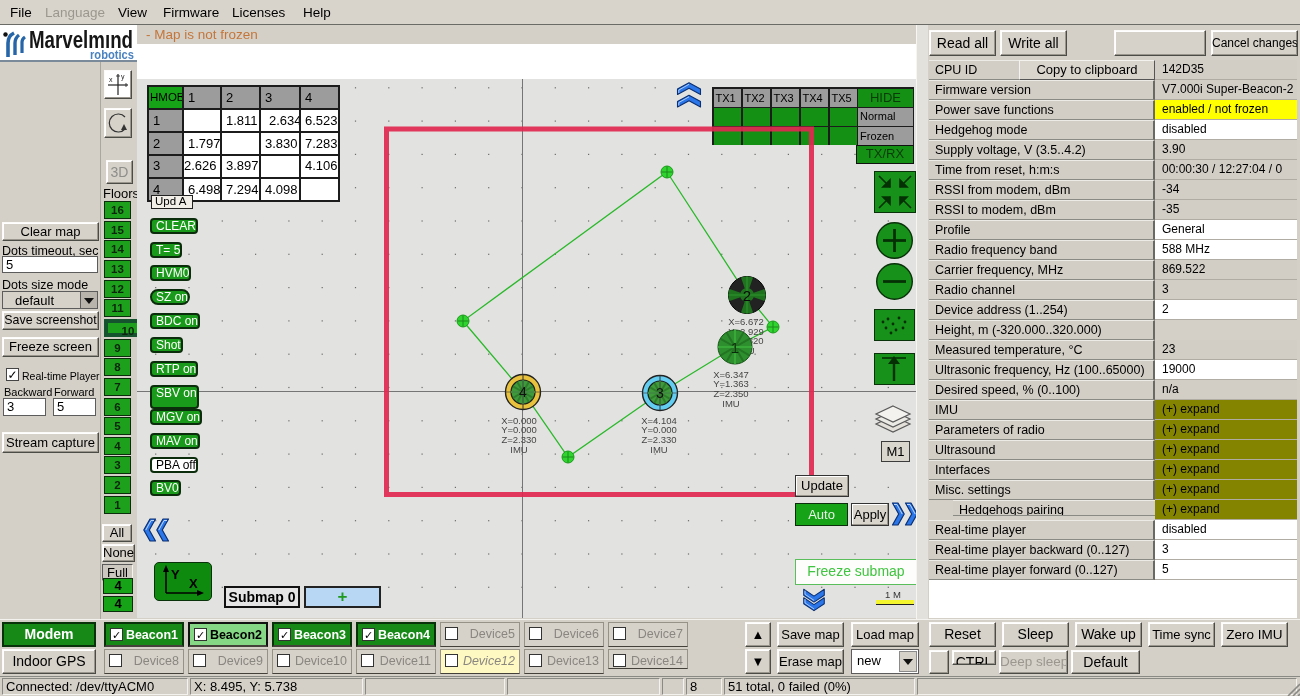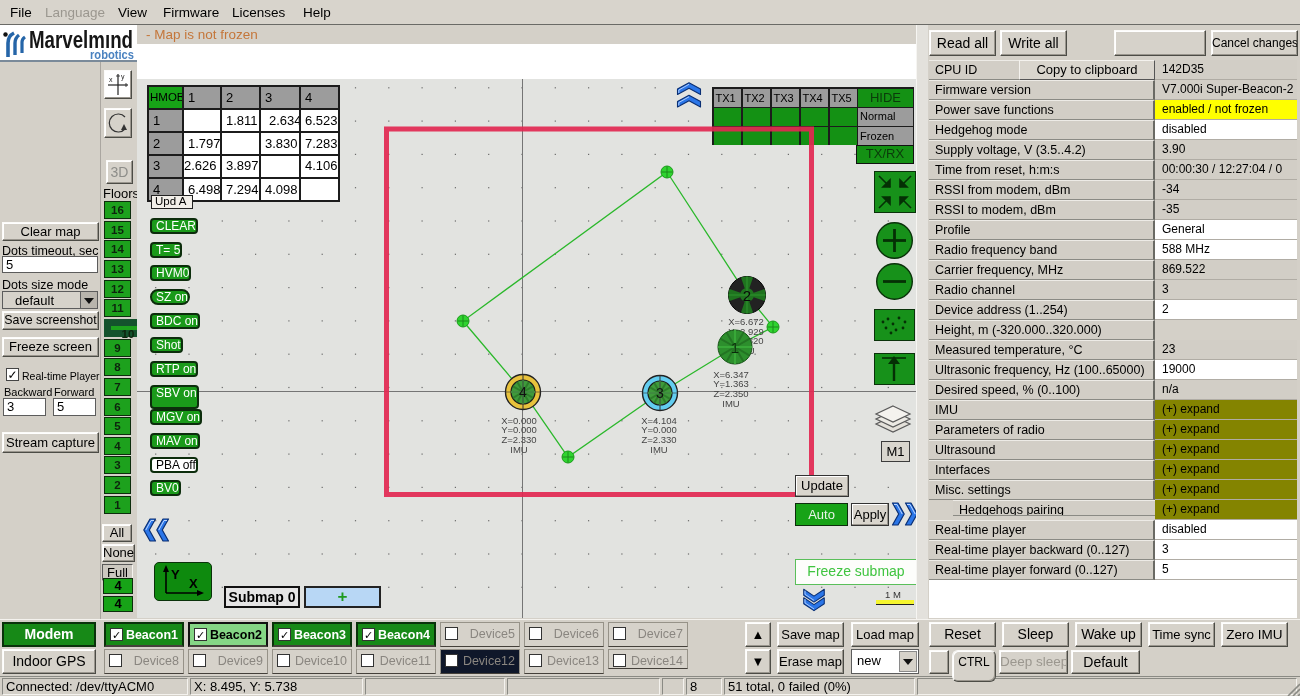--- a/index.html
+++ b/index.html
@@ -80,21 +80,21 @@
 </div>
 <div class="btn" style="left:106px;top:160px;width:27px;height:24px;color:#8d8d89;font-size:14px;line-height:22px;">3D</div>
 <div class="lbl" style="left:103px;top:186px;font-size:13px;">Floors</div>
 <div id="floors">
     <div class="abs" style="left:104px;top:201.0px;width:27px;height:18px;background:#1da11d;border:1px solid #0c2d0c;text-align:center;font-size:11.5px;font-weight:bold;line-height:16px;color:#0d240d;">16</div>
     <div class="abs" style="left:104px;top:220.7px;width:27px;height:18px;background:#1da11d;border:1px solid #0c2d0c;text-align:center;font-size:11.5px;font-weight:bold;line-height:16px;color:#0d240d;">15</div>
     <div class="abs" style="left:104px;top:240.3px;width:27px;height:18px;background:#1da11d;border:1px solid #0c2d0c;text-align:center;font-size:11.5px;font-weight:bold;line-height:16px;color:#0d240d;">14</div>
     <div class="abs" style="left:104px;top:259.9px;width:27px;height:18px;background:#1da11d;border:1px solid #0c2d0c;text-align:center;font-size:11.5px;font-weight:bold;line-height:16px;color:#0d240d;">13</div>
     <div class="abs" style="left:104px;top:279.6px;width:27px;height:18px;background:#1da11d;border:1px solid #0c2d0c;text-align:center;font-size:11.5px;font-weight:bold;line-height:16px;color:#0d240d;">12</div>
     <div class="abs" style="left:104px;top:299.3px;width:27px;height:18px;background:#1da11d;border:1px solid #0c2d0c;text-align:center;font-size:11.5px;font-weight:bold;line-height:16px;color:#0d240d;">11</div>
-    <div class="abs" style="left:104px;top:318.9px;width:48px;height:18px;background:#1da11d;border:7px solid #14532d;text-align:center;font-size:11.5px;font-weight:bold;line-height:16px;color:#0d240d;">10</div>
+    <div class="abs" style="left:104px;top:318.9px;width:48px;height:18px;background:#1da11d;border:4px solid #14532d;text-align:center;font-size:11.5px;font-weight:bold;line-height:16px;color:#0d240d;">10</div>
     <div class="abs" style="left:104px;top:338.5px;width:27px;height:18px;background:#1da11d;border:1px solid #0c2d0c;text-align:center;font-size:11.5px;font-weight:bold;line-height:16px;color:#0d240d;">9</div>
     <div class="abs" style="left:104px;top:358.2px;width:27px;height:18px;background:#1da11d;border:1px solid #0c2d0c;text-align:center;font-size:11.5px;font-weight:bold;line-height:16px;color:#0d240d;">8</div>
     <div class="abs" style="left:104px;top:377.9px;width:27px;height:18px;background:#1da11d;border:1px solid #0c2d0c;text-align:center;font-size:11.5px;font-weight:bold;line-height:16px;color:#0d240d;">7</div>
     <div class="abs" style="left:104px;top:397.5px;width:27px;height:18px;background:#1da11d;border:1px solid #0c2d0c;text-align:center;font-size:11.5px;font-weight:bold;line-height:16px;color:#0d240d;">6</div>
     <div class="abs" style="left:104px;top:417.1px;width:27px;height:18px;background:#1da11d;border:1px solid #0c2d0c;text-align:center;font-size:11.5px;font-weight:bold;line-height:16px;color:#0d240d;">5</div>
     <div class="abs" style="left:104px;top:436.8px;width:27px;height:18px;background:#1da11d;border:1px solid #0c2d0c;text-align:center;font-size:11.5px;font-weight:bold;line-height:16px;color:#0d240d;">4</div>
     <div class="abs" style="left:104px;top:456.4px;width:27px;height:18px;background:#1da11d;border:1px solid #0c2d0c;text-align:center;font-size:11.5px;font-weight:bold;line-height:16px;color:#0d240d;">3</div>
     <div class="abs" style="left:104px;top:476.1px;width:27px;height:18px;background:#1da11d;border:1px solid #0c2d0c;text-align:center;font-size:11.5px;font-weight:bold;line-height:16px;color:#0d240d;">2</div>
     <div class="abs" style="left:104px;top:495.8px;width:27px;height:18px;background:#1da11d;border:1px solid #0c2d0c;text-align:center;font-size:11.5px;font-weight:bold;line-height:16px;color:#0d240d;">1</div>
   </div>
@@ -863,21 +863,21 @@
     <div class="abs" style="left:1019px;top:60px;width:136px;height:20px;background:#d9d5cd;border:1px solid #555;border-top-color:#f4f2ee;border-left-color:#f4f2ee;text-align:center;font-size:13px;line-height:18px;">Copy to clipboard</div>
   </div>
 <div class="abs" style="left:929px;top:580px;width:368px;height:38px;background:#fff;"></div>
 
 <div class="btn" style="left:929px;top:622px;width:67px;height:25px;font-size:14px;line-height:23px;z-index:5;">Reset</div>
 <div class="btn" style="left:1002px;top:622px;width:67px;height:25px;font-size:14px;line-height:23px;z-index:5;">Sleep</div>
 <div class="btn" style="left:1075px;top:622px;width:67px;height:25px;font-size:14px;line-height:23px;z-index:5;">Wake up</div>
 <div class="btn" style="left:1148px;top:622px;width:67px;height:25px;font-size:13px;line-height:23px;z-index:5;">Time sync</div>
 <div class="btn" style="left:1221px;top:622px;width:67px;height:25px;font-size:13.5px;line-height:23px;z-index:5;">Zero IMU</div>
 <div class="btn" style="left:929px;top:650px;width:20px;height:24px;z-index:5;"></div>
-<div class="btn" style="left:952px;top:650px;width:44px;height:32px;font-size:12px;line-height:22px;z-index:5;border-radius:6px;">CTRL</div>
+<div class="btn" style="left:952px;top:650px;width:44px;height:15px;font-size:14px;line-height:22px;z-index:5;">CTRL</div>
 <div class="btn" style="left:999px;top:650px;width:69px;height:24px;font-size:13.5px;line-height:22px;color:#9b978f;z-index:5;">Deep sleep</div>
 <div class="btn" style="left:1071px;top:650px;width:69px;height:24px;font-size:14px;line-height:22px;z-index:5;">Default</div>
 
 <div class="abs" style="left:0;top:619px;width:1300px;height:57px;background:#d4d0c8;border-top:1px solid #f4f2ee;"></div>
 <div class="abs" style="left:2px;top:622px;width:94px;height:25px;background:#178917;border:2px solid #0a320a;color:#fff;font-weight:bold;font-size:14px;text-align:center;line-height:21px;">Modem</div>
 <div class="btn" style="left:2px;top:649px;width:94px;height:25px;font-size:14px;line-height:23px;">Indoor GPS</div>
 <div id="devices">
     <div class="abs" style="left:104px;top:622px;width:80px;height:25px;background:#178917;border:2px solid #0a320a;border-bottom-color:#44403a;">
       <div class="abs" style="left:4px;top:4px;width:13px;height:13px;background:#fff;border:1px solid #333;font-size:11px;line-height:12px;text-align:center;color:#000;">✓</div>
       <div class="abs" style="right:4px;top:4px;font-size:12.5px;font-weight:bold;color:#fff;">Beacon1</div>
@@ -915,21 +915,21 @@
       <div class="abs" style="right:4px;top:4px;font-size:12.5px;font-weight:normal;color:#8a8680;">Device9</div>
     </div>
     <div class="abs" style="left:272px;top:649px;width:80px;height:25px;background:#d6d2ca;border:1px solid #969288;border-bottom-color:#44403a;">
       <div class="abs" style="left:4px;top:4px;width:13px;height:13px;background:#fff;border:1px solid #333;font-size:11px;line-height:12px;text-align:center;color:#000;"></div>
       <div class="abs" style="right:4px;top:4px;font-size:12.5px;font-weight:normal;color:#8a8680;">Device10</div>
     </div>
     <div class="abs" style="left:356px;top:649px;width:80px;height:25px;background:#d6d2ca;border:1px solid #969288;border-bottom-color:#44403a;">
       <div class="abs" style="left:4px;top:4px;width:13px;height:13px;background:#fff;border:1px solid #333;font-size:11px;line-height:12px;text-align:center;color:#000;"></div>
       <div class="abs" style="right:4px;top:4px;font-size:12.5px;font-weight:normal;color:#8a8680;">Device11</div>
     </div>
-    <div class="abs" style="left:440px;top:649px;width:80px;height:25px;background:#0f172a;border:1px solid #969288;border-bottom-color:#44403a;">
+    <div class="abs" style="left:440px;top:649px;width:80px;height:25px;background:#fef9c3;border:1px solid #969288;border-bottom-color:#44403a;font-style:italic;">
       <div class="abs" style="left:4px;top:4px;width:13px;height:13px;background:#fff;border:1px solid #333;font-size:11px;line-height:12px;text-align:center;color:#000;"></div>
       <div class="abs" style="right:4px;top:4px;font-size:12.5px;font-weight:normal;color:#8a8680;">Device12</div>
     </div>
     <div class="abs" style="left:524px;top:649px;width:80px;height:25px;background:#d6d2ca;border:1px solid #969288;border-bottom-color:#44403a;">
       <div class="abs" style="left:4px;top:4px;width:13px;height:13px;background:#fff;border:1px solid #333;font-size:11px;line-height:12px;text-align:center;color:#000;"></div>
       <div class="abs" style="right:4px;top:4px;font-size:12.5px;font-weight:normal;color:#8a8680;">Device13</div>
     </div>
     <div class="abs" style="left:608px;top:649px;width:80px;height:20px;background:#d6d2ca;border:1px solid #969288;border-bottom-color:#44403a;">
       <div class="abs" style="left:4px;top:4px;width:13px;height:13px;background:#fff;border:1px solid #333;font-size:11px;line-height:12px;text-align:center;color:#000;"></div>
       <div class="abs" style="right:4px;top:4px;font-size:12.5px;font-weight:normal;color:#8a8680;">Device14</div>

